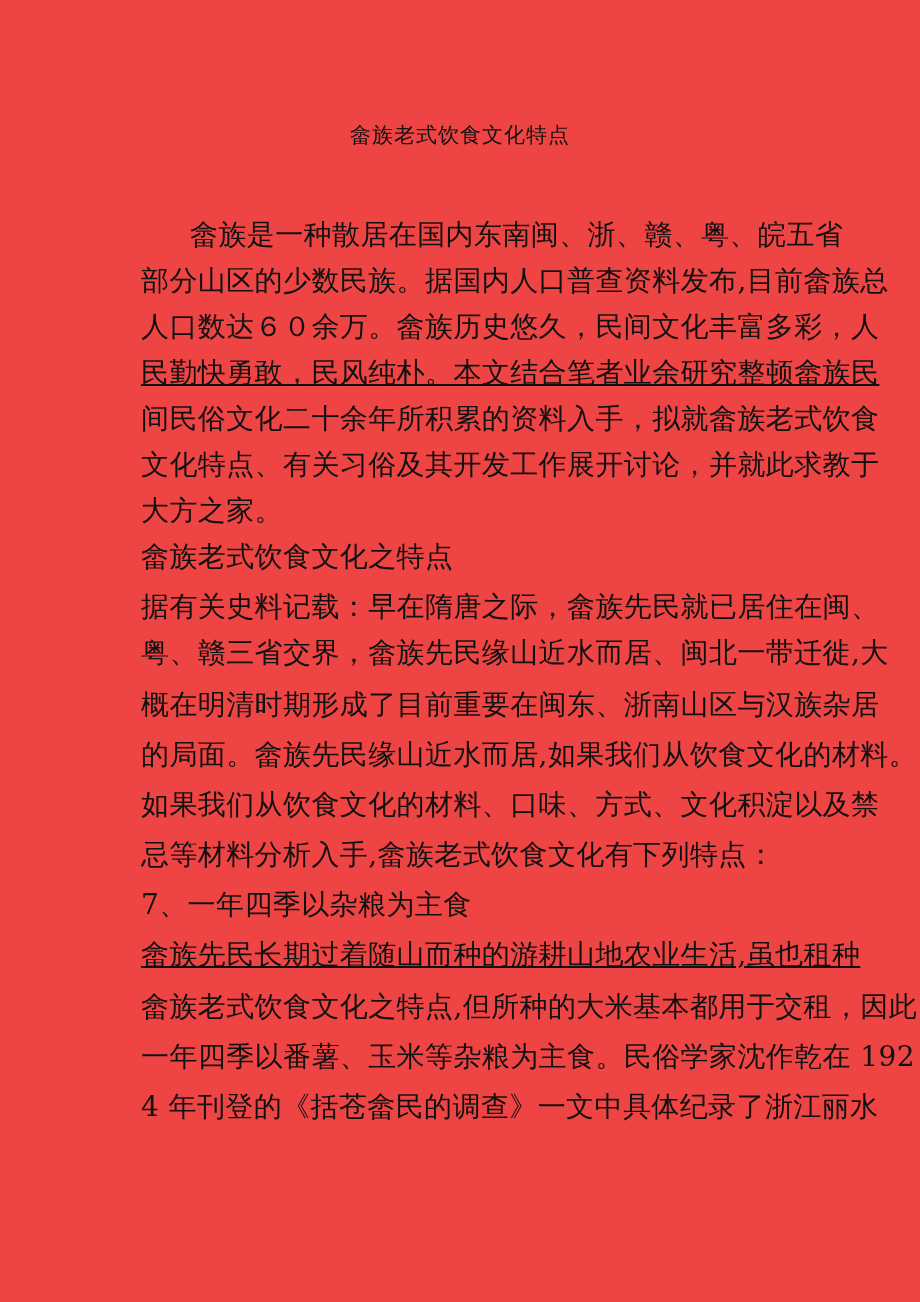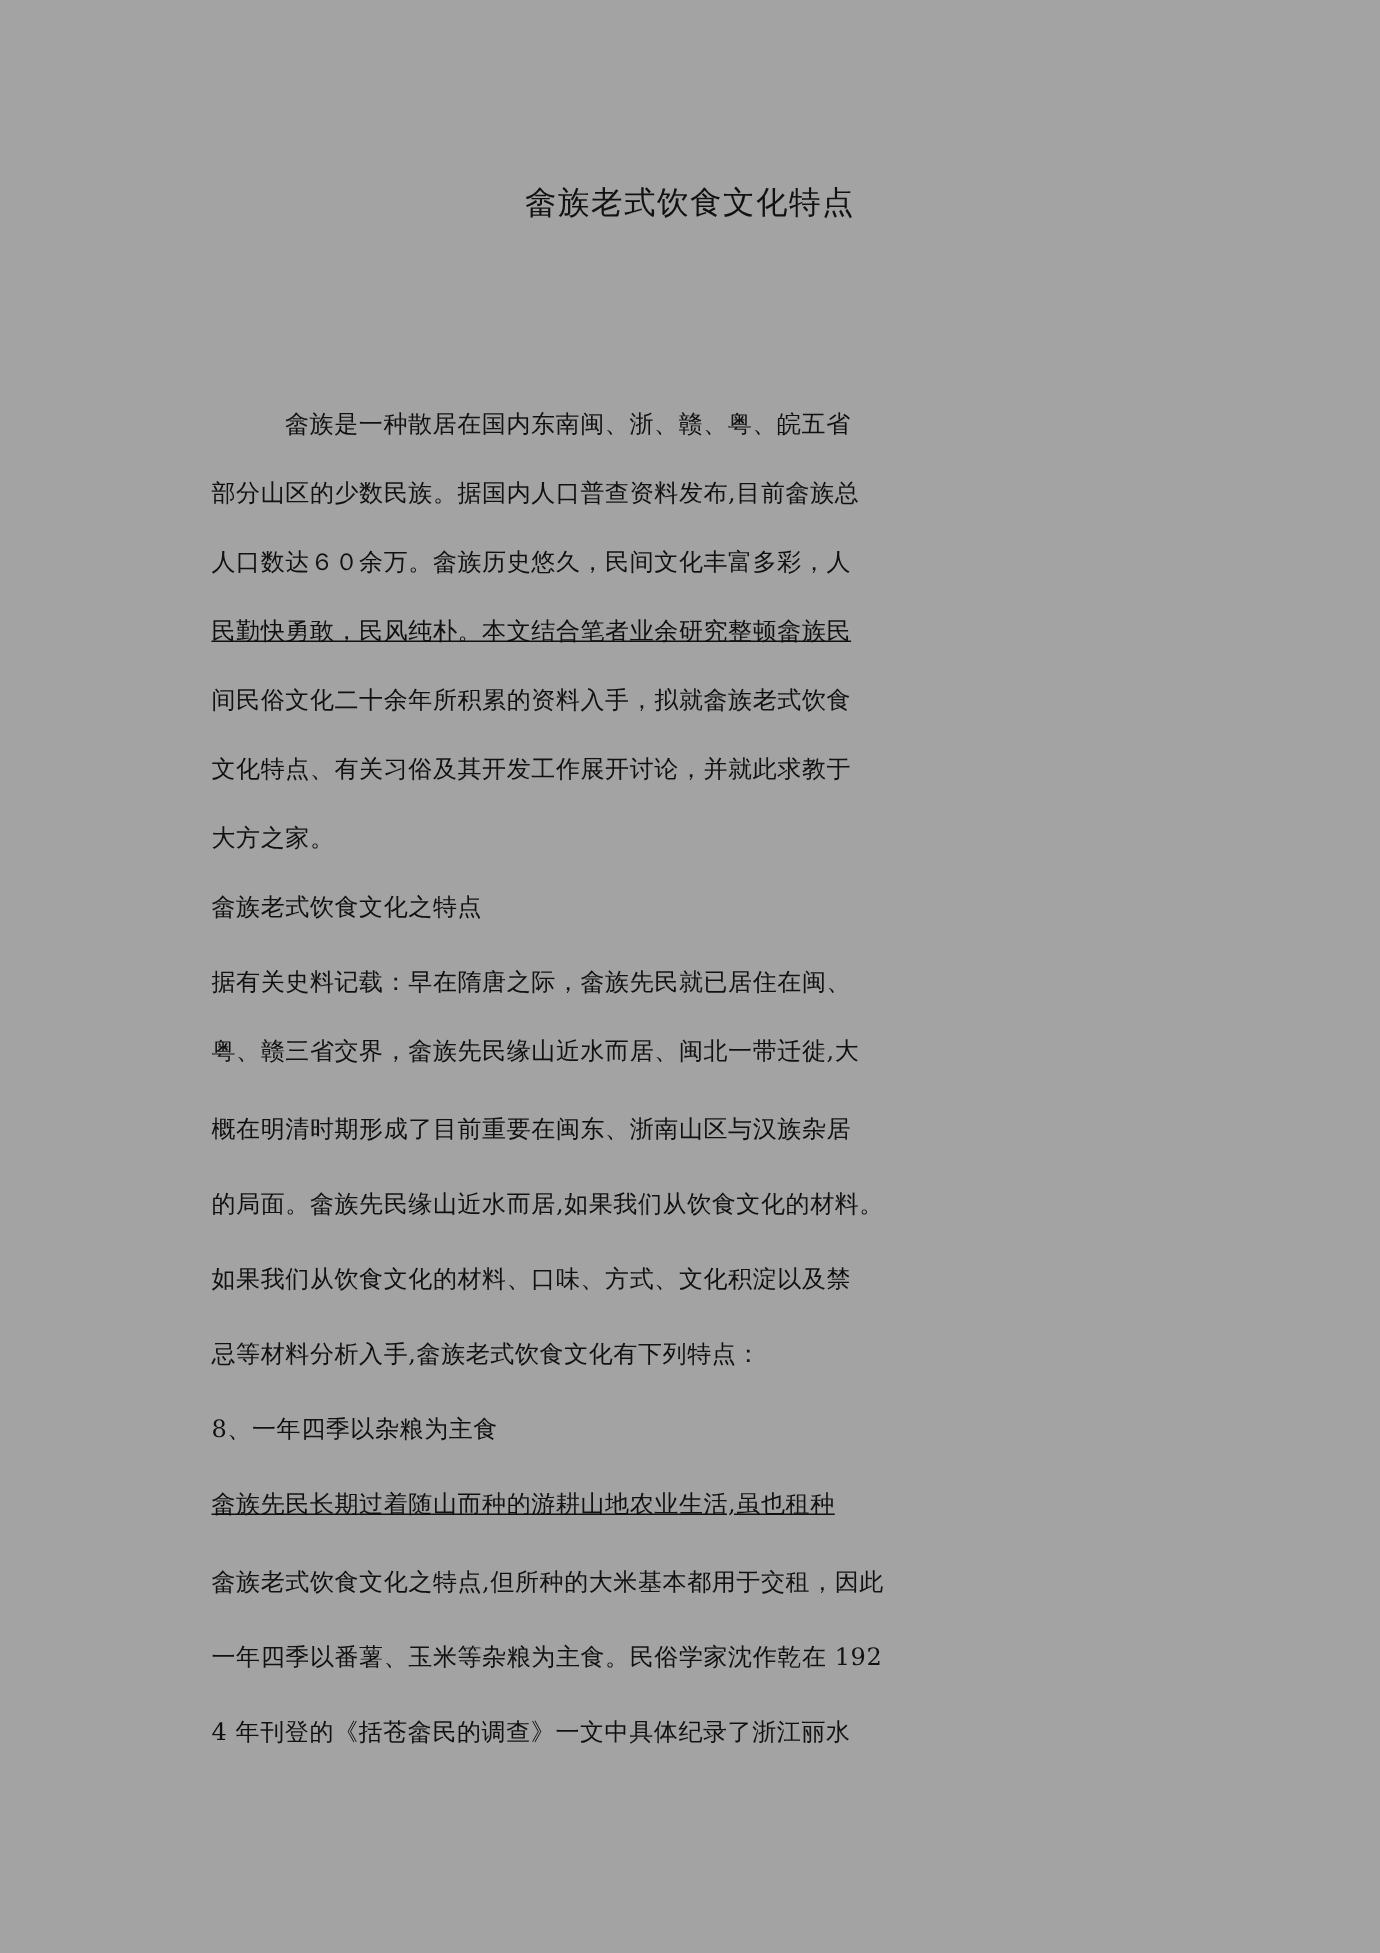--- a/index.html
+++ b/index.html
@@ -13,41 +13,40 @@
       position: relative;
       overflow: hidden;
       font-family: "DejaVu Serif", "Liberation Serif", serif;
       color: #111111;
     }
     .page {
       position: absolute;
       left: 0; top: 0;
       width: 920px;
       height: 1302px;
-      background: #a3a3a3;
+      background: #ef4444;
     }
     .title {
       position: absolute;
       left: 0;
       width: 920px;
       top: 120px;
       text-align: center;
       font-size: 21px;
       line-height: 30px;
       letter-spacing: 1px;
       white-space: nowrap;
     }
     .line {
       position: absolute;
       left: 141px;
-      font-size: 16px;
+      font-size: 28px;
       line-height: 34px;
       white-space: nowrap;
       letter-spacing: 0.4px;
-      margin-top: 48px;
     }
   </style>
 </head>
 <body>
 
 <div class="page">
   <div class="title">畲族老式饮食文化特点</div>
 
   <div class="line" style="top:218px; left:190px;">畲族是一种散居在国内东南闽、浙、赣、粤、皖五省</div>
   <div class="line" style="top:264px;">部分山区的少数民族。据国内人口普查资料发布,目前畲族总</div>
@@ -56,18 +55,18 @@
   <div class="line" style="top:402px;">间民俗文化二十余年所积累的资料入手，拟就畲族老式饮食</div>
   <div class="line" style="top:448px;">文化特点、有关习俗及其开发工作展开讨论，并就此求教于</div>
   <div class="line" style="top:494px;">大方之家。</div>
   <div class="line" style="top:540px;">畲族老式饮食文化之特点</div>
   <div class="line" style="top:590px;">据有关史料记载：早在隋唐之际，畲族先民就已居住在闽、</div>
   <div class="line" style="top:636px;">粤、赣三省交界，畲族先民缘山近水而居、闽北一带迁徙,大</div>
   <div class="line" style="top:688px;">概在明清时期形成了目前重要在闽东、浙南山区与汉族杂居</div>
   <div class="line" style="top:738px;">的局面。畲族先民缘山近水而居,如果我们从饮食文化的材料。</div>
   <div class="line" style="top:788px;">如果我们从饮食文化的材料、口味、方式、文化积淀以及禁</div>
   <div class="line" style="top:838px;">忌等材料分析入手,畲族老式饮食文化有下列特点：</div>
-  <div class="line" style="top:888px;">8、一年四季以杂粮为主食</div>
+  <div class="line" style="top:888px;">7、一年四季以杂粮为主食</div>
   <div class="line" style="top:938px;text-decoration:underline;">畲族先民长期过着随山而种的游耕山地农业生活,虽也租种</div>
   <div class="line" style="top:990px;">畲族老式饮食文化之特点,但所种的大米基本都用于交租，因此</div>
   <div class="line" style="top:1040px;">一年四季以番薯、玉米等杂粮为主食。民俗学家沈作乾在 192</div>
   <div class="line" style="top:1090px;"> 4 年刊登的《括苍畲民的调查》一文中具体纪录了浙江丽水</div>
 </div>
 
 </body></html>

